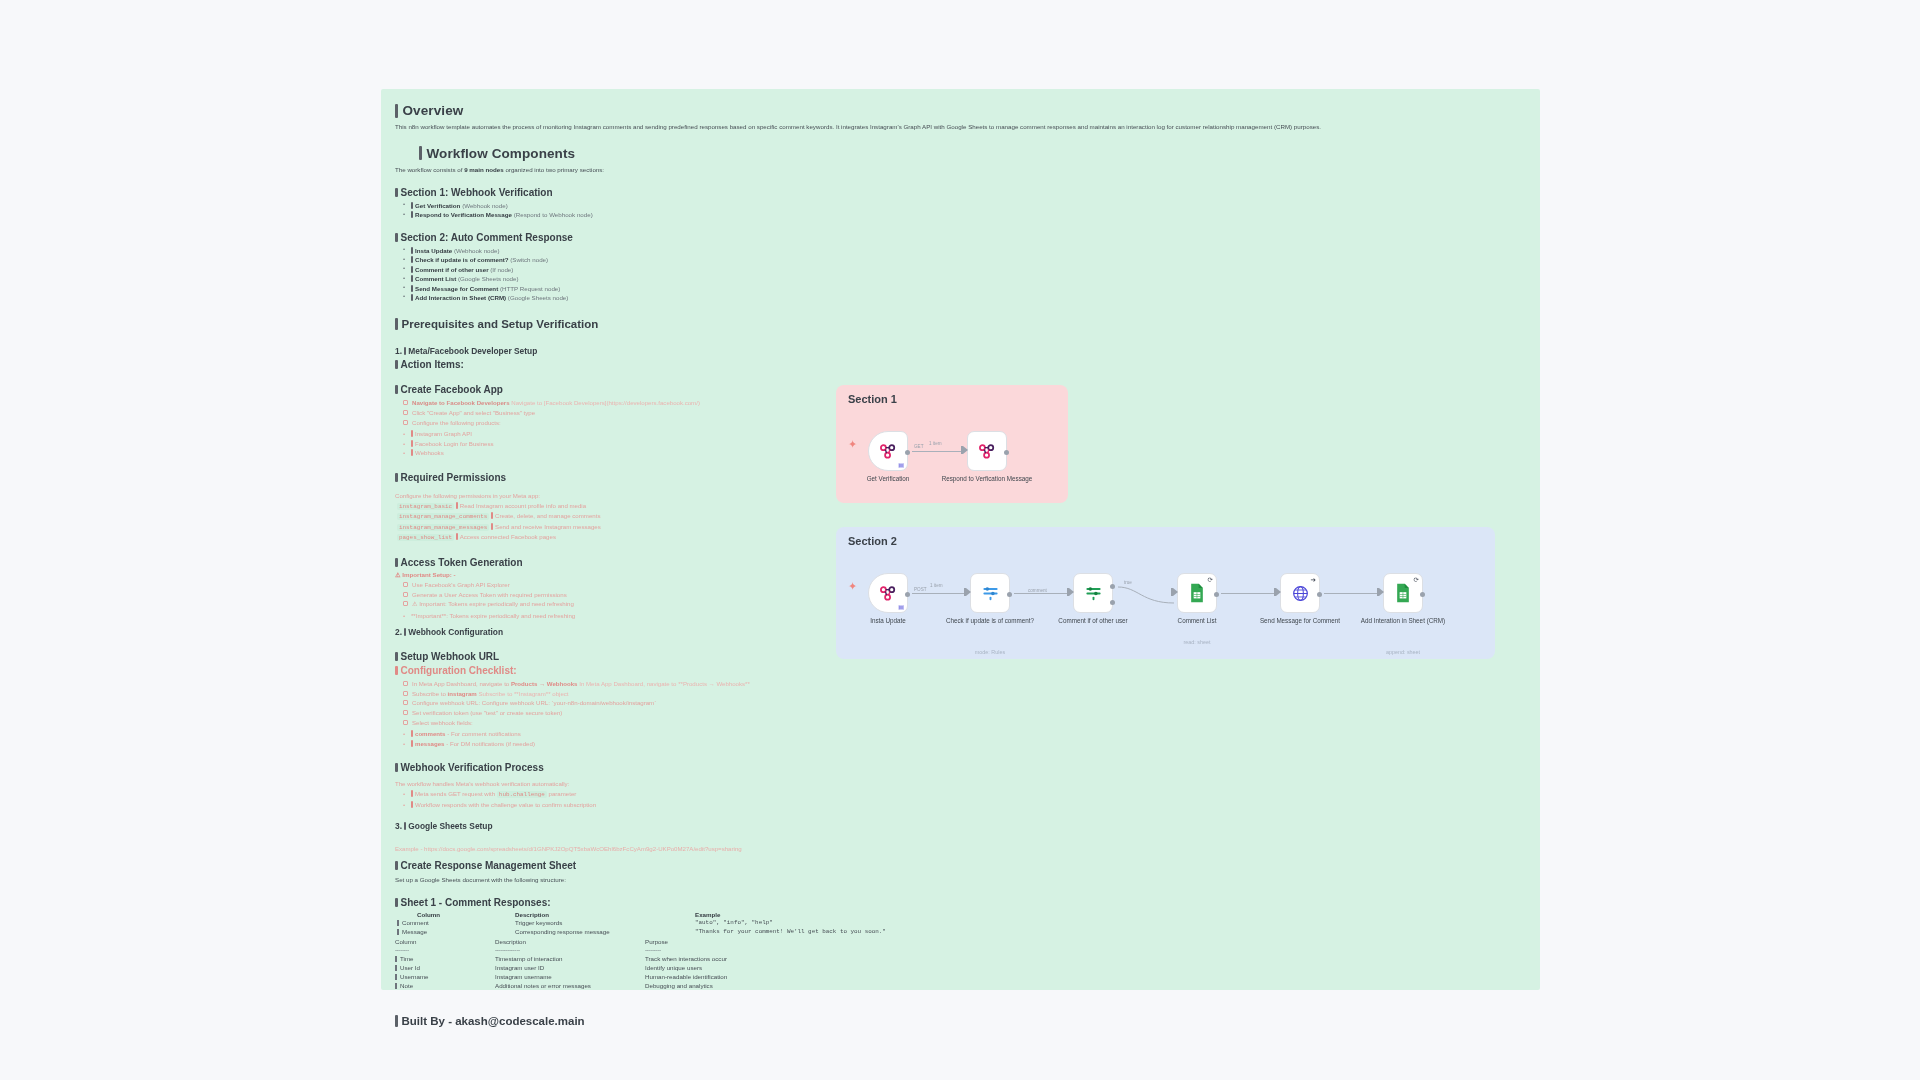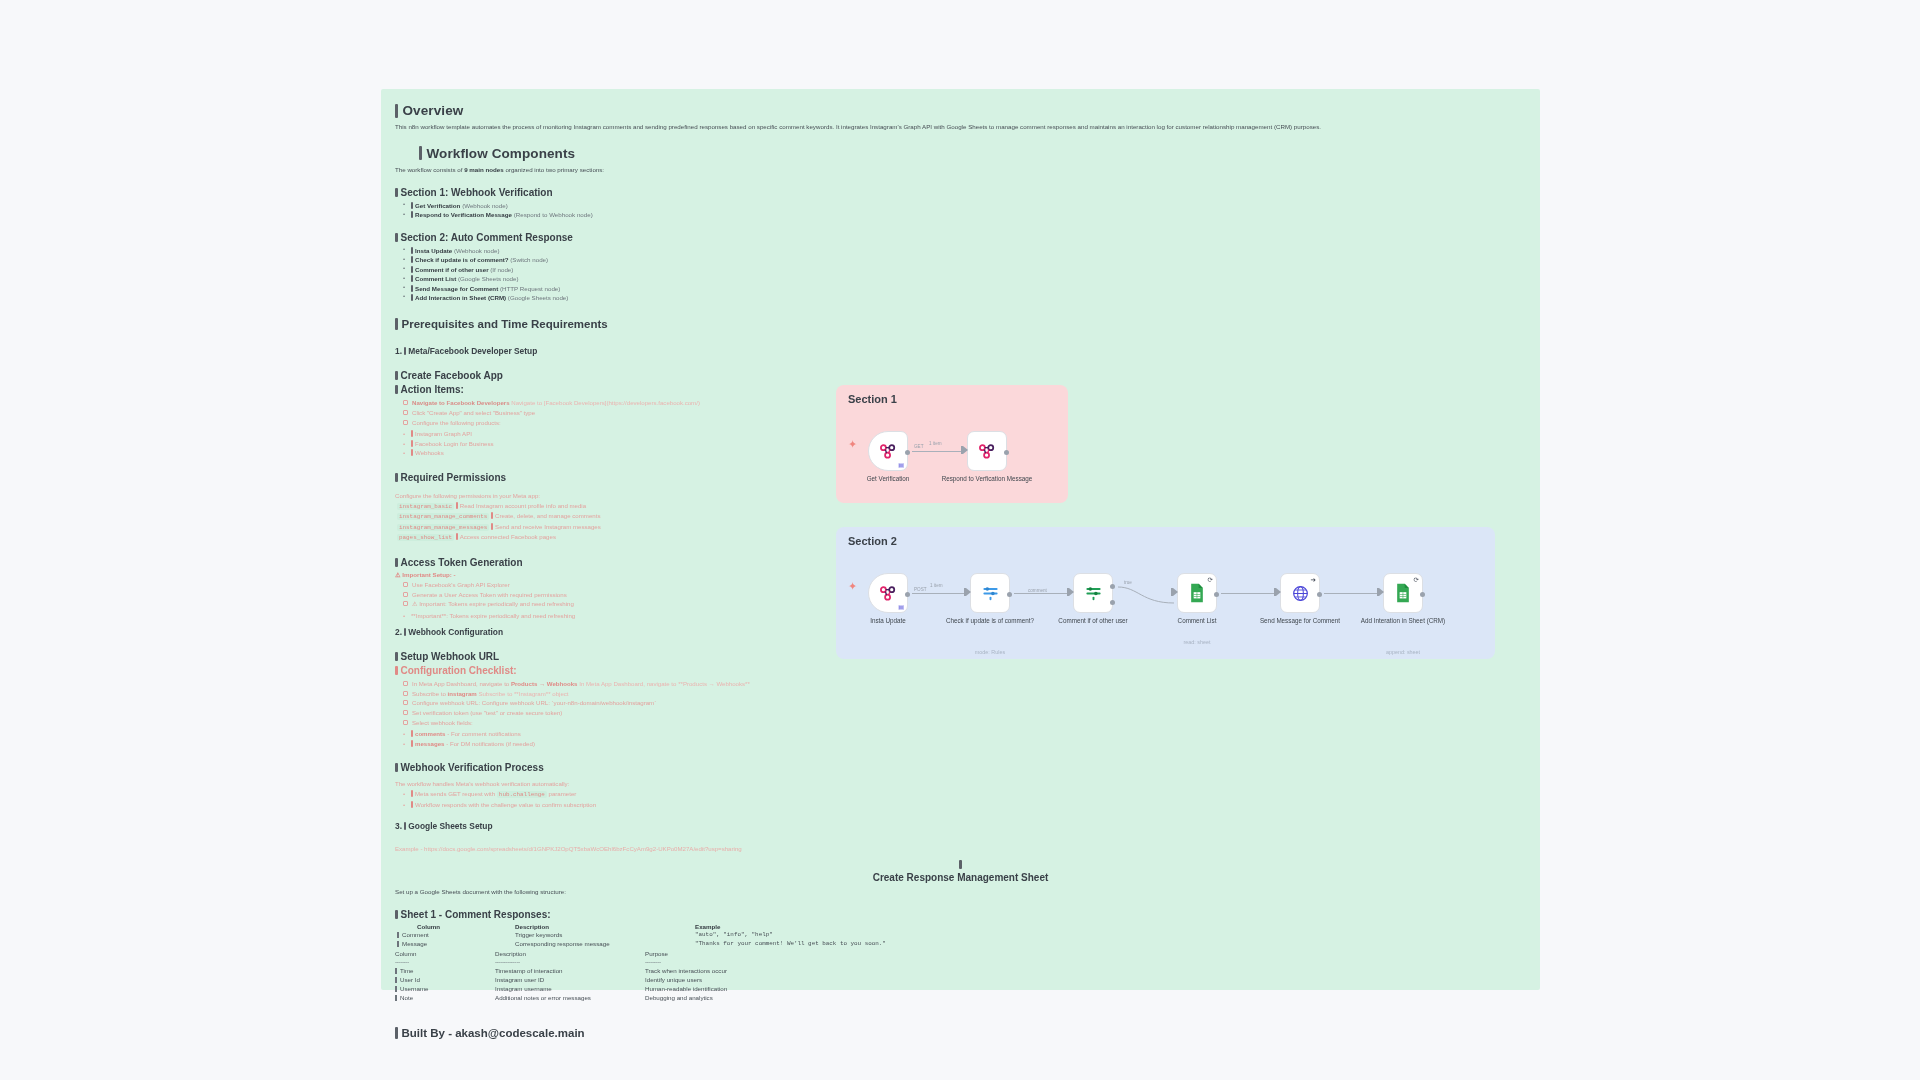--- a/index.html
+++ b/index.html
@@ -202,35 +202,35 @@
         <li><span class="bar-sm"></span><span class="strong">Insta Update</span> <span class="dim">(Webhook node)</span></li>
         <li><span class="bar-sm"></span><span class="strong">Check if update is of comment?</span> <span class="dim">(Switch node)</span></li>
         <li><span class="bar-sm"></span><span class="strong">Comment if of other user</span> <span class="dim">(If node)</span></li>
         <li><span class="bar-sm"></span><span class="strong">Comment List</span> <span class="dim">(Google Sheets node)</span></li>
         <li><span class="bar-sm"></span><span class="strong">Send Message for Comment</span> <span class="dim">(HTTP Request node)</span></li>
         <li><span class="bar-sm"></span><span class="strong">Add Interaction in Sheet (CRM)</span> <span class="dim">(Google Sheets node)</span></li>
       </ul>
 
       <div class="h2" style="margin-top:16px;">
         <span class="bar"></span>
-        <span>Prerequisites and Time Requirements</span>
+        <span>Prerequisites and Setup Verification</span>
       </div>
 
       <div class="num-head" style="margin-top:16px;">
         <span>1.</span>
         <span class="bar-sm" style="height:8px;"></span><span>Meta/Facebook Developer Setup</span>
       </div>
 
+      <div class="h3" style="margin-top:3px;">
+        <span class="bar"></span>
+        <span>Action Items:</span>
+      </div>
       <div class="h3" style="margin-top:14px;">
         <span class="bar"></span>
         <span>Create Facebook App</span>
-      </div>
-      <div class="h3" style="margin-top:3px;">
-        <span class="bar"></span>
-        <span>Action Items:</span>
       </div>
       <ul class="checks">
         <li><span class="chk"></span><span class="strong-red" style="color:#d98d88;">Navigate to Facebook Developers</span> <span class="dim-red">Navigate to [Facebook Developers](https://developers.facebook.com/)</span></li>
         <li><span class="chk"></span><span>Click "Create App" and select "Business" type</span></li>
         <li><span class="chk"></span><span>Configure the following products:</span></li>
       </ul>
       <ul class="sublist">
         <li><span class="bar-sm bar-red"></span><span>Instagram Graph API</span></li>
         <li><span class="bar-sm bar-red"></span><span>Facebook Login for Business</span></li>
         <li><span class="bar-sm bar-red"></span><span>Webhooks</span></li>
@@ -296,21 +296,21 @@
         <li><span class="bar-sm bar-red"></span><span>Meta sends GET request with </span><code class="kbd">hub.challenge</code><span> parameter</span></li>
         <li><span class="bar-sm bar-red"></span><span>Workflow responds with the challenge value to confirm subscription</span></li>
       </ul>
 
       <div class="num-head" style="margin-top:12px;">
         <span>3.</span>
         <span class="bar-sm" style="height:8px;"></span><span>Google Sheets Setup</span>
       </div>
       <div class="link-ex" style="margin-top:14px;">Example - https://docs.google.com/spreadsheets/d/1GNPKJ2OpQT5xbaWcOEhl6bzFcCyAm9g2-UKPo0M27A/edit?usp=sharing</div>
 
-      <div class="h3" style="margin-top:6px;flex-direction:column;">
+      <div class="h3" style="margin-top:6px;">
         <span class="bar"></span>
         <span>Create Response Management Sheet</span>
       </div>
       <p class="body" style="margin-top:5px;">Set up a Google Sheets document with the following structure:</p>
 
       <div class="h3" style="margin-top:12px;">
         <span class="bar"></span>
         <span>Sheet 1 - Comment Responses:</span>
       </div>
       <table class="sheet">

